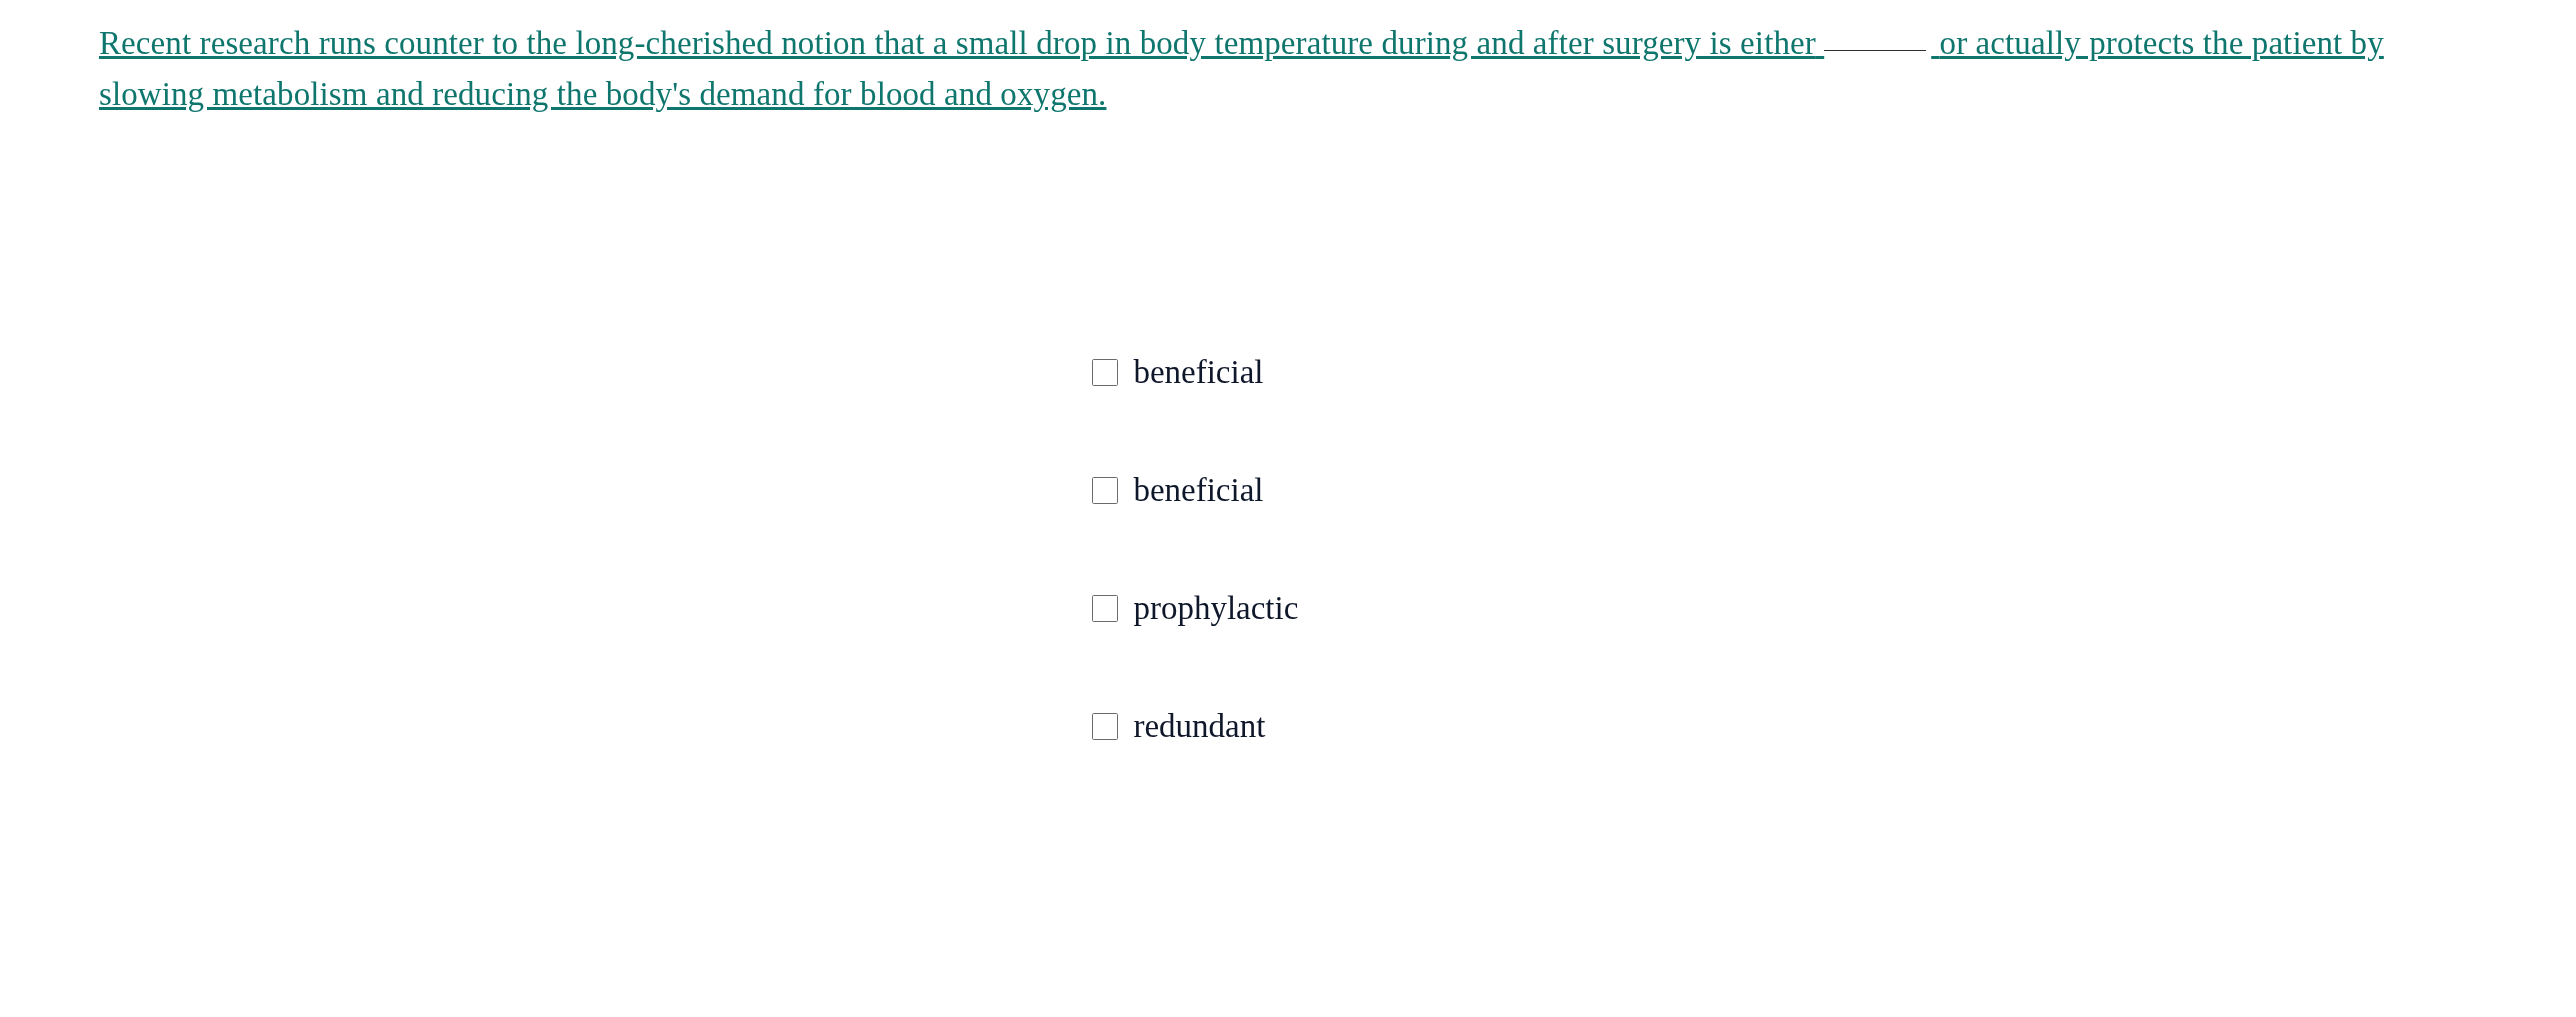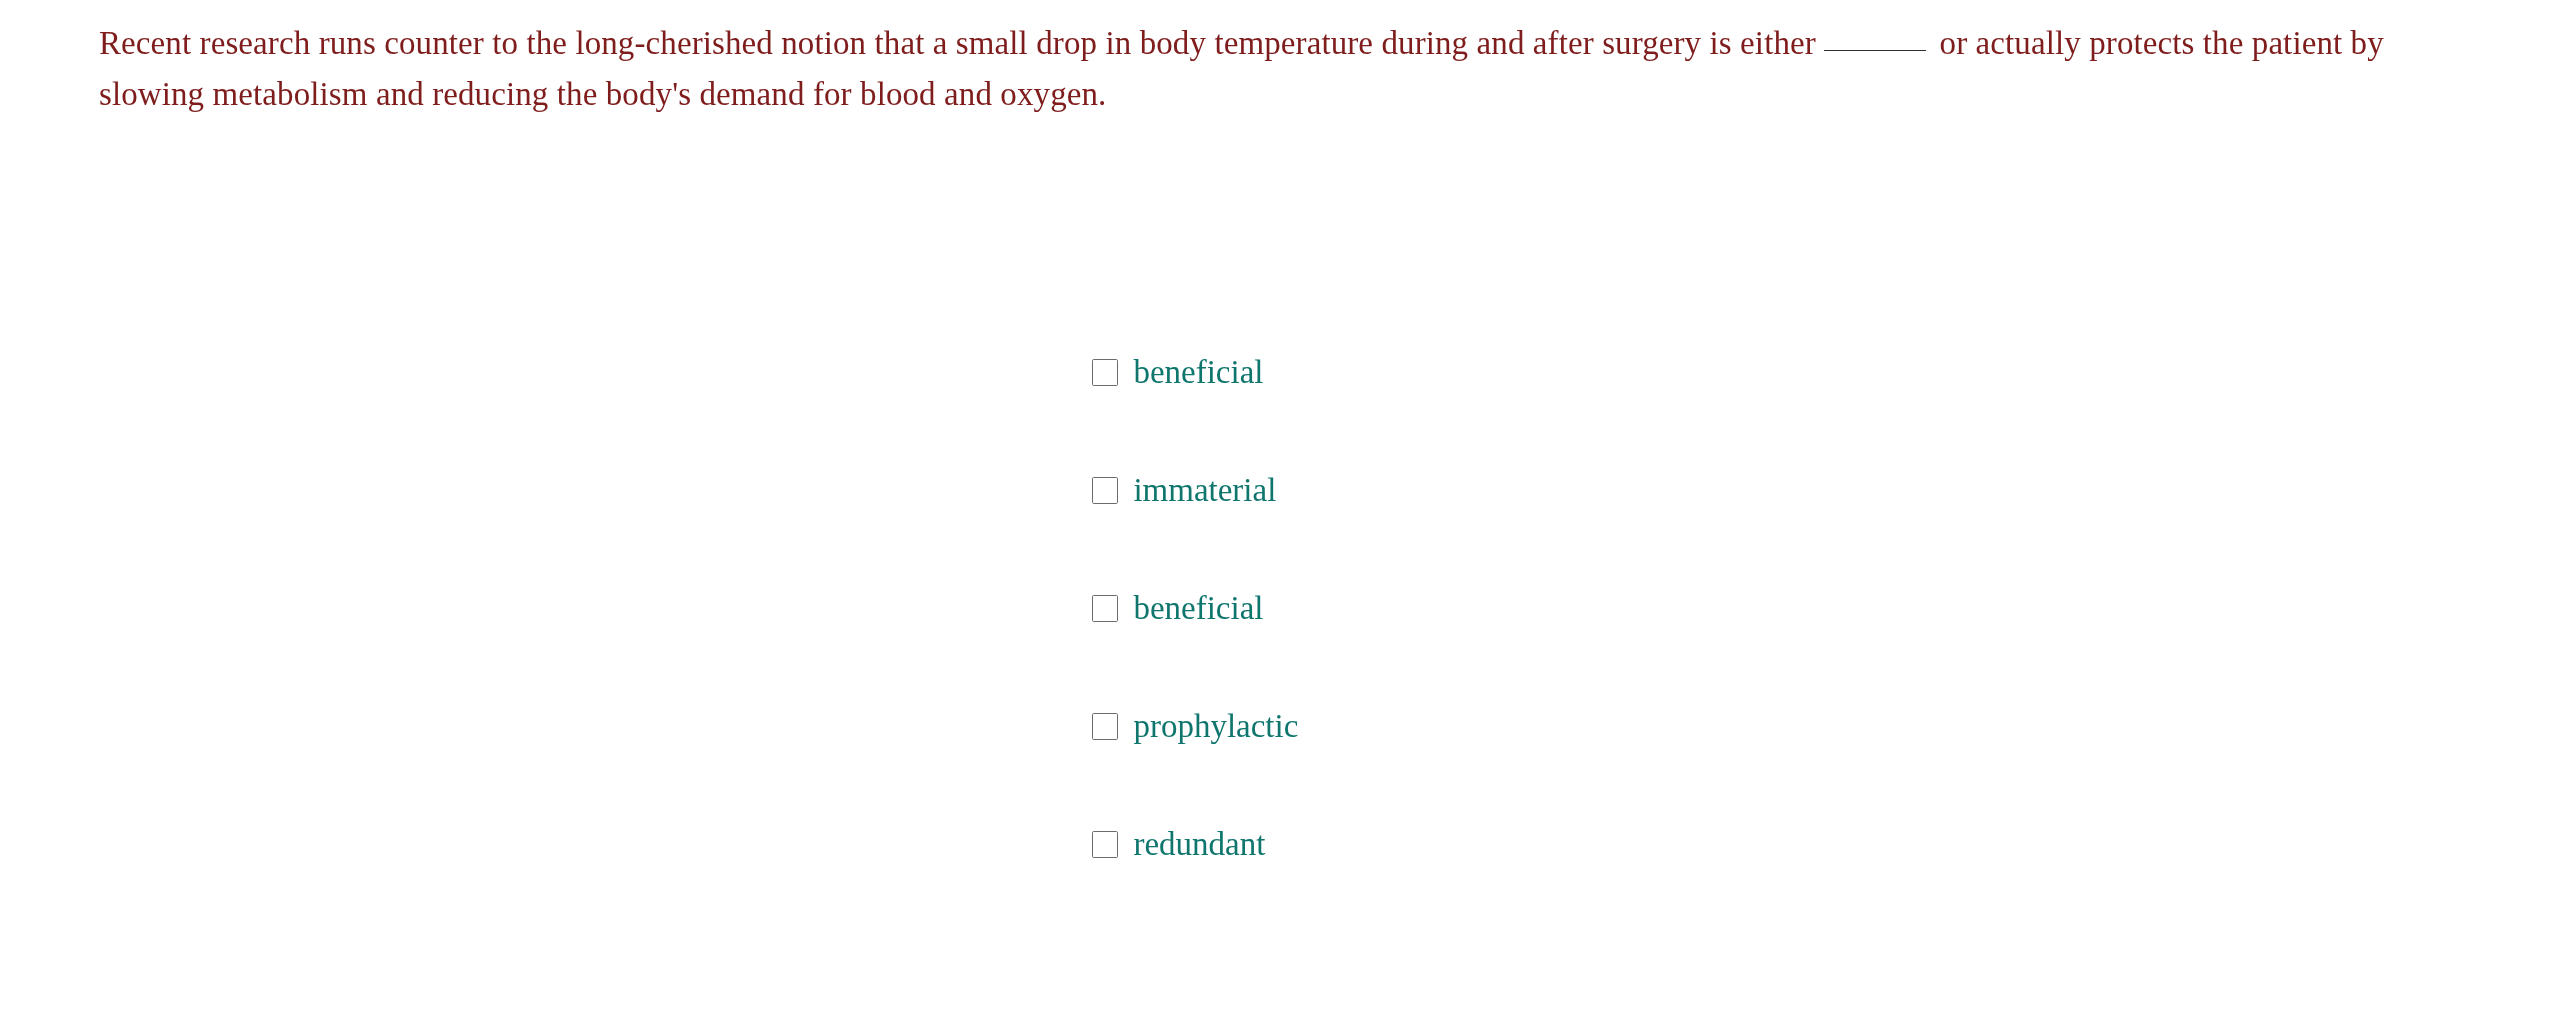--- a/index.html
+++ b/index.html
@@ -15,22 +15,23 @@
     position: relative;
     overflow: hidden;
   }
   .question-stem {
     position: absolute;
     left: 99px;
     top: 18px;
     width: 2313px;
     font-size: 33px;
     line-height: 1.55;
-    color: #7f1d1d;
+    color: #0f766e;
     letter-spacing: 0.1px;
+    text-decoration: underline;
   }
   .blank-line {
     display: inline-block;
     border-bottom: 1.7px solid #2f2f2f;
     width: 102px;
     height: 0;
     vertical-align: 3.3px;
     margin-right: 5px;
   }
   .options {
@@ -54,45 +55,41 @@
     height: 26.4px;
     box-sizing: border-box;
     border: 1.7px solid #6b6b6b;
     background: #ffffff;
     border-radius: 1.7px;
     flex: 0 0 auto;
   }
   .option-label {
     font-size: 33px;
     line-height: 1;
-    color: #0f766e;
+    color: #0f172a;
     margin-left: 15px;
     white-space: nowrap;
   }
 </style>
 </head>
 <body>
 
 <div class="question-stem">
   <span>Recent research runs counter to the long-cherished notion that a small drop in body temperature during and after surgery is either</span>
   <span class="blank-line"></span>
   <span>or actually protects the patient by slowing metabolism and reducing the body's demand for blood and oxygen.</span>
 </div>
 
 <div class="options">
   <div class="option-row">
     <span class="checkbox"></span>
     <span class="option-label">beneficial</span>
   </div>
   <div class="option-row">
     <span class="checkbox"></span>
-    <span class="option-label">immaterial</span>
-  </div>
-  <div class="option-row">
-    <span class="checkbox"></span>
     <span class="option-label">beneficial</span>
   </div>
   <div class="option-row">
     <span class="checkbox"></span>
     <span class="option-label">prophylactic</span>
   </div>
   <div class="option-row">
     <span class="checkbox"></span>
     <span class="option-label">redundant</span>
   </div>

